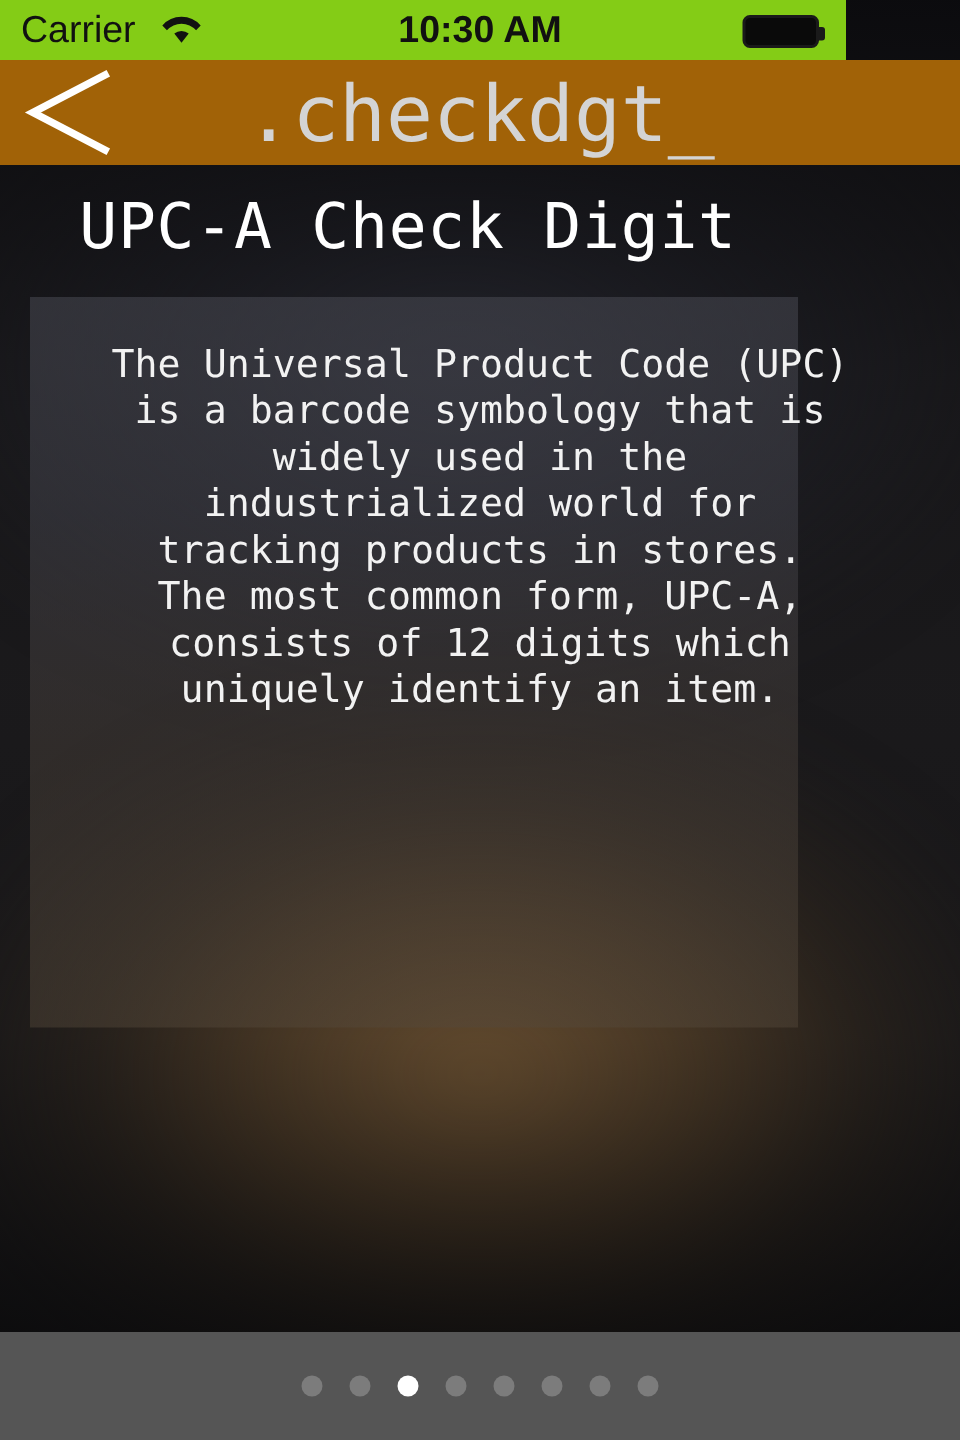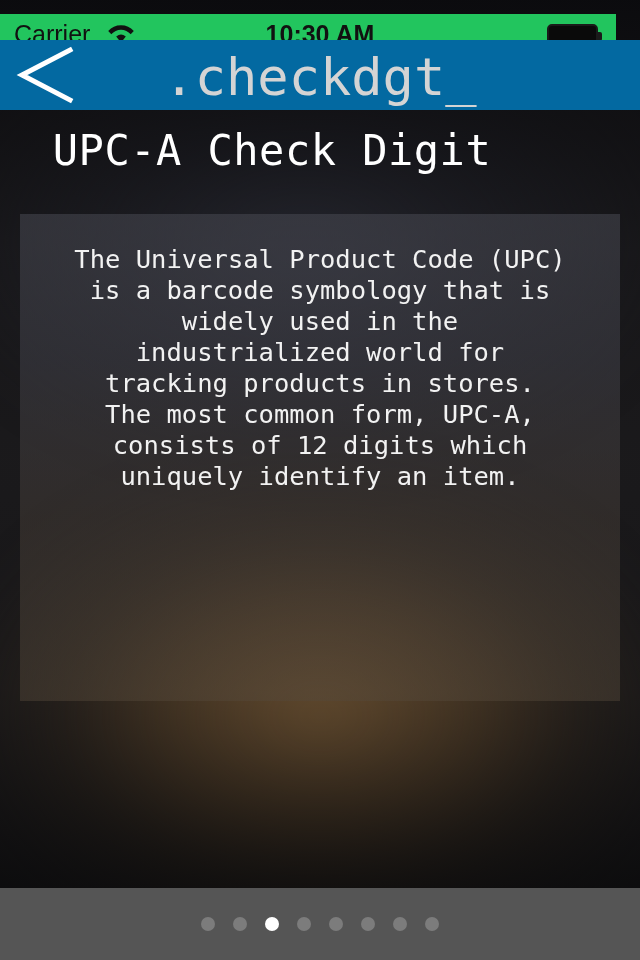--- a/index.html
+++ b/index.html
@@ -57,24 +57,24 @@
         rgba(14,14,17,0.30) 26%,
         rgba(14,14,17,0.05) 48%,
         rgba(10,9,8,0.18) 72%,
         rgba(8,8,9,0.72) 92%,
         rgba(6,6,7,0.88) 100%);
   }
 
   
   .status-bar {
     position: absolute;
-    left: 0; top: 14px;
-    width: 616px;
+    left: 0; top: 0;
+    width: 564px;
     height: 40px;
-    background: #22c55e;
+    background: #84cc16;
     z-index: 30;
   }
   .status-carrier {
     position: absolute;
     left: 14px; top: 6px;
     font-family: "Liberation Sans", sans-serif;
     font-size: 25px;
     color: #111;
     letter-spacing: 0px;
   }
@@ -110,21 +110,21 @@
     background: #1a1a1a;
     border-radius: 0 2px 2px 0;
   }
 
   
   .nav-bar {
     position: absolute;
     left: 0; top: 40px;
     width: 640px;
     height: 70px;
-    background: #0369a1;
+    background: #a16207;
     z-index: 30;
   }
   .back-button {
     position: absolute;
     left: 8px; top: 4px;
     width: 74px; height: 62px;
     cursor: pointer;
   }
   .nav-title {
     position: absolute;
@@ -149,22 +149,22 @@
     font-family: "DejaVu Sans Mono", monospace;
     font-size: 42px;
     color: #ffffff;
     letter-spacing: 0.5px;
     z-index: 10;
   }
 
   
   .info-card {
     position: absolute;
-    left: 20px; top: 214px;
-    width: 600px;
+    left: 20px; top: 198px;
+    width: 512px;
     height: 487px;
     background: linear-gradient(180deg,
         rgba(72,73,82,0.55) 0%,
         rgba(66,66,74,0.52) 30%,
         rgba(72,64,58,0.48) 62%,
         rgba(84,72,58,0.46) 100%);
     box-sizing: border-box;
     z-index: 10;
   }
   .info-text {

